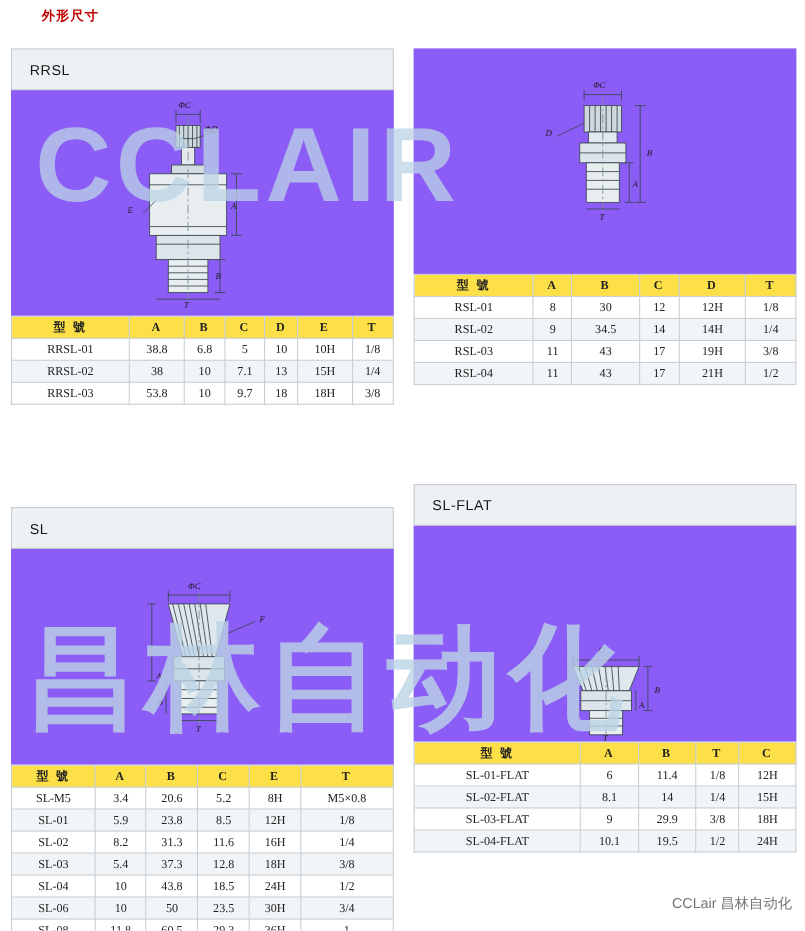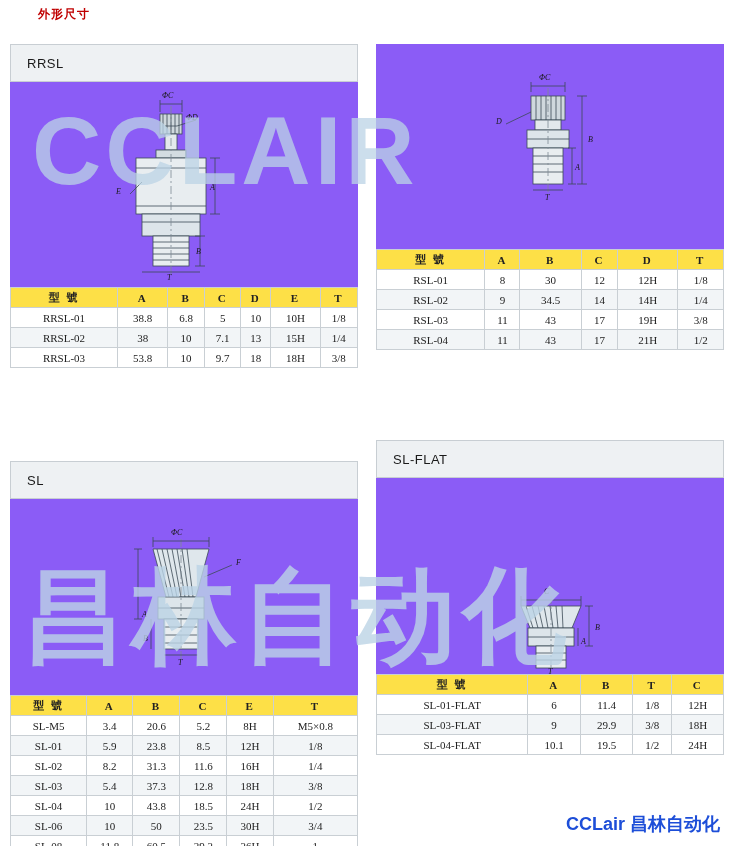--- a/index.html
+++ b/index.html
@@ -102,23 +102,23 @@
     letter-spacing: 6px;
     pointer-events: none;
     z-index: 5;
     white-space: nowrap;
   }
   .footer-brand {
     position: absolute;
     right: 12px;
     top: 812px;
     font-family: "Liberation Sans", sans-serif;
-    font-size: 18px;
-    font-weight: bold;
-    color: #1d4ed8;
+    font-size: 13px;
+    font-weight: normal;
+    color: #737373;
     z-index: 9;
   }
   .drawing svg { position: absolute; left: 0; top: 0; }
 </style>
 </head>
 <body>
 
 <div class="page-title">外形尺寸</div>
 
 <div class="panel" id="panel-rrsl" style="left:10px; top:44px;">
@@ -467,20 +467,27 @@
     </thead>
     <tbody>
       <tr>
         <td>SL-01-FLAT</td>
         <td>6</td>
         <td>11.4</td>
         <td>1/8</td>
         <td>12H</td>
       </tr>
       <tr>
+        <td>SL-02-FLAT</td>
+        <td>8.1</td>
+        <td>14</td>
+        <td>1/4</td>
+        <td>15H</td>
+      </tr>
+      <tr>
         <td>SL-03-FLAT</td>
         <td>9</td>
         <td>29.9</td>
         <td>3/8</td>
         <td>18H</td>
       </tr>
       <tr>
         <td>SL-04-FLAT</td>
         <td>10.1</td>
         <td>19.5</td>

